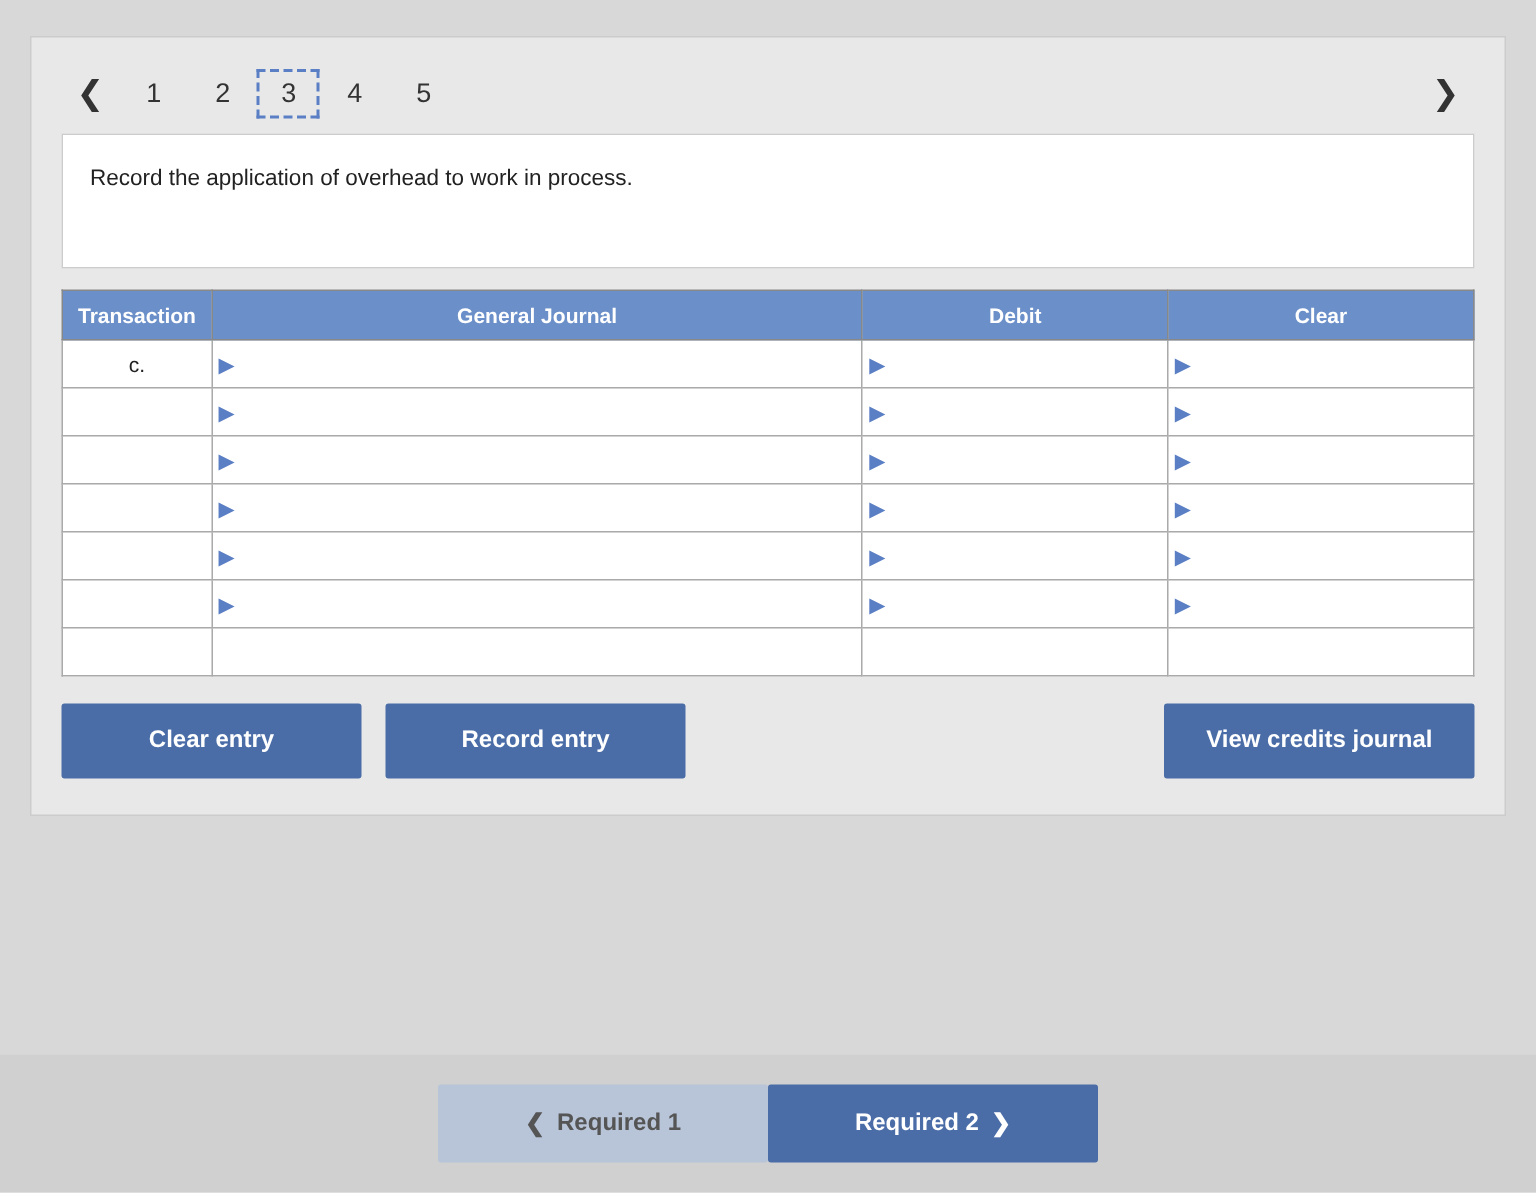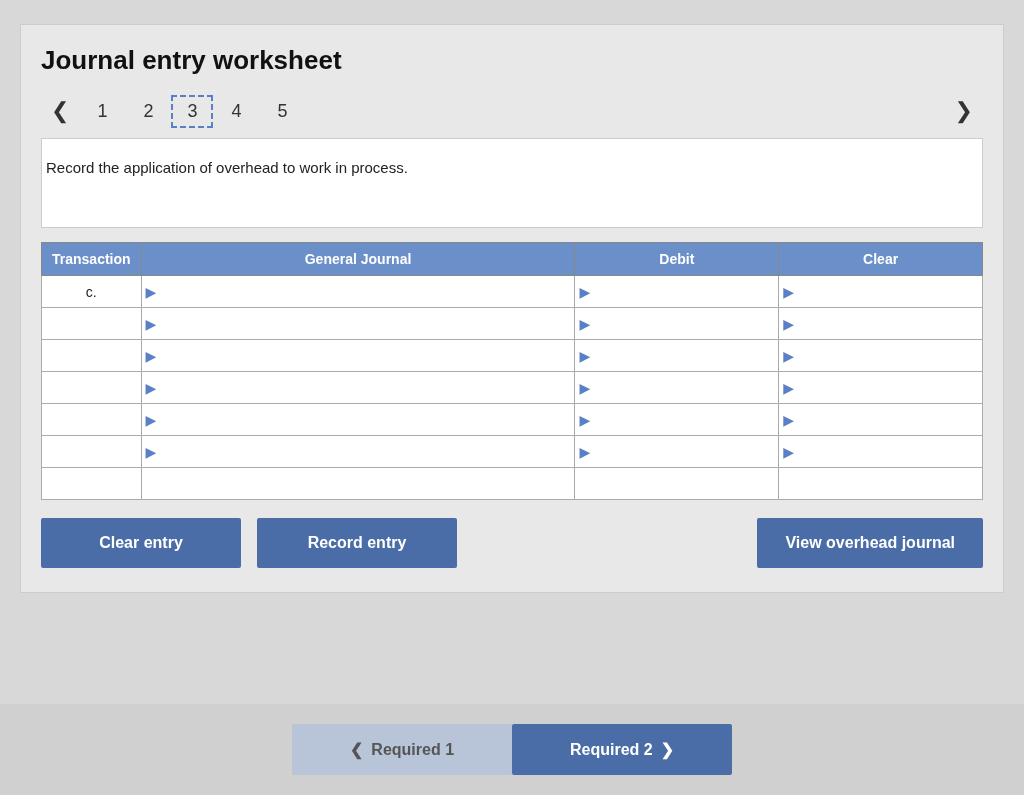--- a/index.html
+++ b/index.html
@@ -44,21 +44,21 @@
       cursor: pointer;
       user-select: none;
     }
     .nav-number.active {
       border: 2.5px dashed #5b7fc4;
       padding: 4px 14px;
     }
     .instruction-box {
       background: #fff;
       border: 1px solid #ccc;
-      padding: 20px 4px;
+      padding: 20px 18px;
       margin-bottom: 14px;
       min-height: 90px;
       font-size: 15px;
       color: #222;
     }
     .note-text {
       color: #cc2200;
       font-size: 14px;
       margin-bottom: 12px;
       font-style: italic;
@@ -190,21 +190,20 @@
       background: #e8e8e8;
       border: 1px solid #ccc;
       padding: 20px 20px 24px 20px;
     }
   </style>
 </head>
 <body>
 
 <div class="main-container">
   <div class="worksheet-card">
-    <div class="page-title">Journal entry worksheet</div>
 
     <div class="nav-row">
       <span class="nav-arrow">❮</span>
       <span class="nav-number">1</span>
       <span class="nav-number">2</span>
       <span class="nav-number active">3</span>
       <span class="nav-number">4</span>
       <span class="nav-number">5</span>
       <span class="nav-arrow" style="margin-left: auto;">❯</span>
     </div>
@@ -367,21 +366,21 @@
               <input class="cell-input" type="text" value="" style="padding-left: 16px;">
             </div>
           </td>
         </tr>
       </tbody>
     </table>
 
     <div class="buttons-row">
       <button class="btn-primary">Clear entry</button>
       <button class="btn-primary">Record entry</button>
-      <button class="btn-view">View overhead journal</button>
+      <button class="btn-view">View credits journal</button>
     </div>
   </div>
 </div>
 
 <div class="bottom-nav">
   <button class="btn-required-inactive">
     <span>❮</span>
     <span>Required 1</span>
   </button>
   <button class="btn-required-active">

